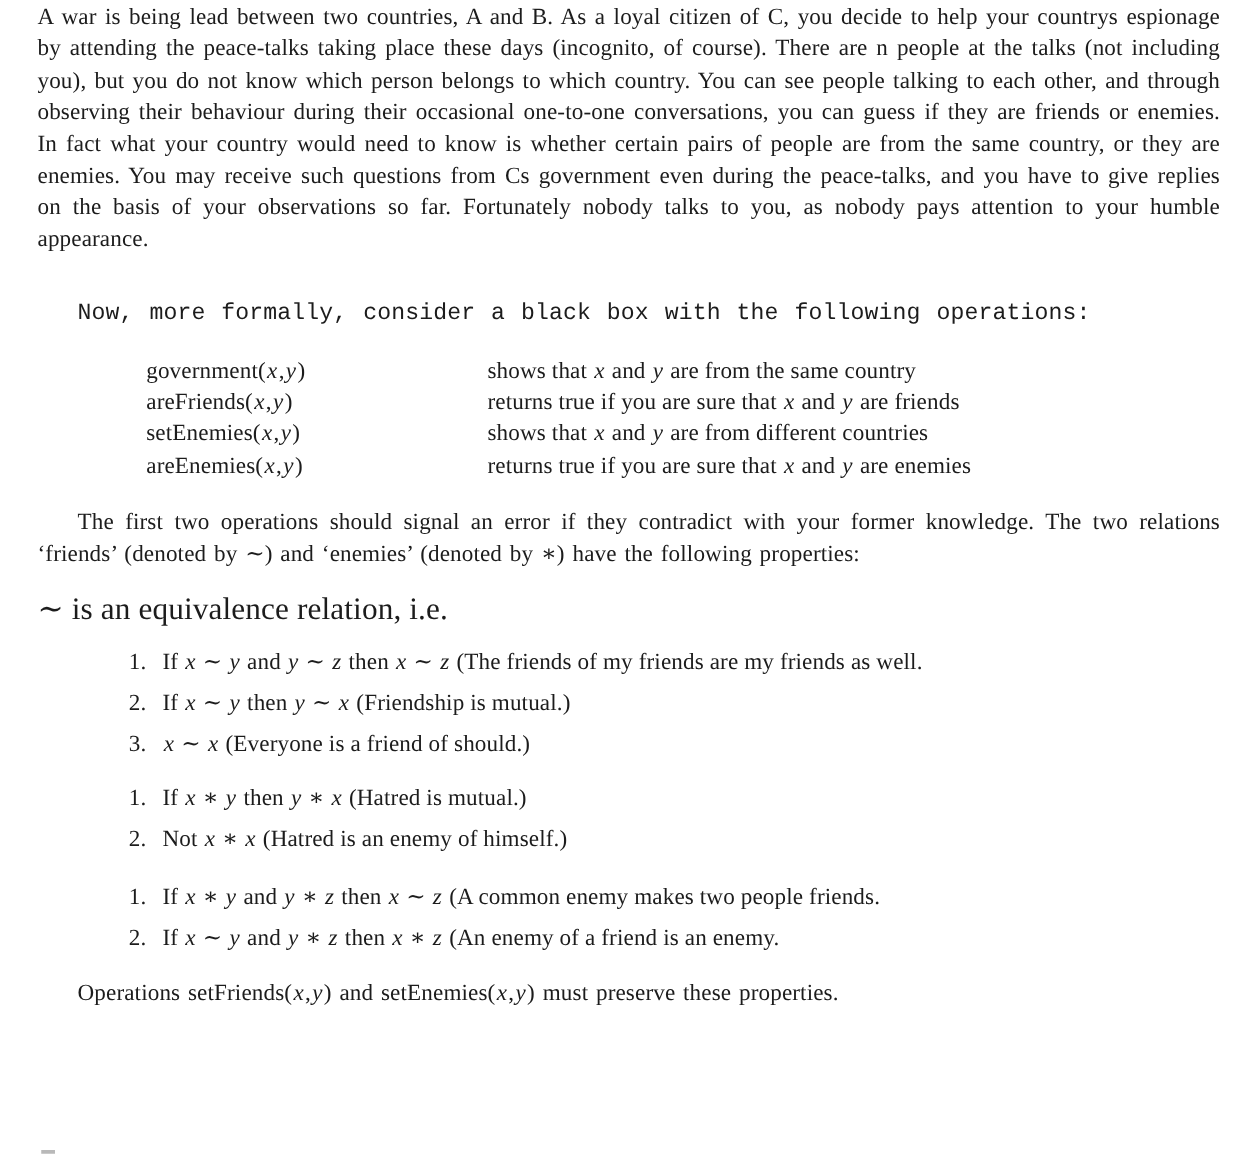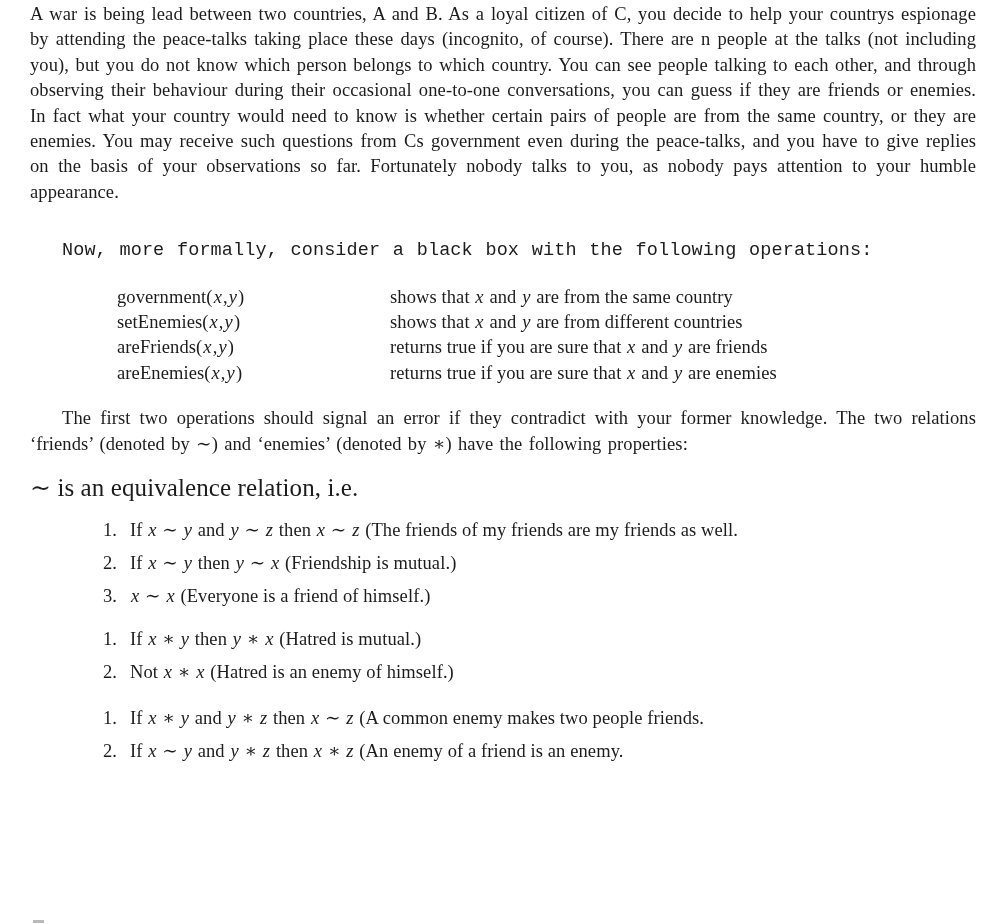--- a/index.html
+++ b/index.html
@@ -83,26 +83,26 @@
   <p class="para">A war is being lead between two countries, A and B. As a loyal citizen of C, you decide to help your countrys espionage by attending the peace-talks taking place these days (incognito, of course). There are n people at the talks (not including you), but you do not know which person belongs to which country. You can see people talking to each other, and through observing their behaviour during their occasional one-to-one conversations, you can guess if they are friends or enemies. In fact what your country would need to know is whether certain pairs of people are from the same country, or they are enemies. You may receive such questions from Cs government even during the peace-talks, and you have to give replies on the basis of your observations so far. Fortunately nobody talks to you, as nobody pays attention to your humble appearance.</p>
 
   <p class="para indent mt-formal">Now, more formally, consider a black box with the following operations:</p>
 
   <div class="ops">
     <div class="ops-row">
       <span class="ops-sig"><span>government(</span><span class="mi">x</span><span>,</span><span class="mi">y</span><span>)</span></span>
       <span class="ops-desc"><span>shows that </span><span class="mi">x</span><span> and </span><span class="mi">y</span><span> are from the same country</span></span>
     </div>
     <div class="ops-row">
+      <span class="ops-sig"><span>areFriends(</span><span class="mi">x</span><span>,</span><span class="mi">y</span><span>)</span></span>
+      <span class="ops-desc"><span>returns true if you are sure that </span><span class="mi">x</span><span> and </span><span class="mi">y</span><span> are friends</span></span>
+    </div>
+    <div class="ops-row">
       <span class="ops-sig"><span>setEnemies(</span><span class="mi">x</span><span>,</span><span class="mi">y</span><span>)</span></span>
       <span class="ops-desc"><span>shows that </span><span class="mi">x</span><span> and </span><span class="mi">y</span><span> are from different countries</span></span>
-    </div>
-    <div class="ops-row">
-      <span class="ops-sig"><span>areFriends(</span><span class="mi">x</span><span>,</span><span class="mi">y</span><span>)</span></span>
-      <span class="ops-desc"><span>returns true if you are sure that </span><span class="mi">x</span><span> and </span><span class="mi">y</span><span> are friends</span></span>
     </div>
     <div class="ops-row">
       <span class="ops-sig"><span>areEnemies(</span><span class="mi">x</span><span>,</span><span class="mi">y</span><span>)</span></span>
       <span class="ops-desc"><span>returns true if you are sure that </span><span class="mi">x</span><span> and </span><span class="mi">y</span><span> are enemies</span></span>
     </div>
   </div>
 
   <p class="para indent mt-props">The first two operations should signal an error if they contradict with your former knowledge. The two relations ‘friends’ (denoted by ∼) and ‘enemies’ (denoted by ∗) have the following properties:</p>
 
   <p class="heading">∼ is an equivalence relation, i.e.</p>
@@ -111,21 +111,21 @@
     <div class="li">
       <span class="num">1.</span>
       <span class="li-txt"><span>If </span><span class="mi">x</span><span> ∼ </span><span class="mi">y</span><span> and </span><span class="mi">y</span><span> ∼ </span><span class="mi">z</span><span> then </span><span class="mi">x</span><span> ∼ </span><span class="mi">z</span><span> (The friends of my friends are my friends as well.</span></span>
     </div>
     <div class="li">
       <span class="num">2.</span>
       <span class="li-txt"><span>If </span><span class="mi">x</span><span> ∼ </span><span class="mi">y</span><span> then </span><span class="mi">y</span><span> ∼ </span><span class="mi">x</span><span> (Friendship is mutual.)</span></span>
     </div>
     <div class="li">
       <span class="num">3.</span>
-      <span class="li-txt"><span class="mi">x</span><span> ∼ </span><span class="mi">x</span><span> (Everyone is a friend of himself.)</span></span>
+      <span class="li-txt"><span class="mi">x</span><span> ∼ </span><span class="mi">x</span><span> (Everyone is a friend of should.)</span></span>
     </div>
   </div>
 
 
   <div class="list">
     <div class="li">
       <span class="num">1.</span>
       <span class="li-txt"><span>If </span><span class="mi">x</span><span> ∗ </span><span class="mi">y</span><span> then </span><span class="mi">y</span><span> ∗ </span><span class="mi">x</span><span> (Hatred is mutual.)</span></span>
     </div>
     <div class="li">
@@ -139,16 +139,17 @@
     <div class="li">
       <span class="num">1.</span>
       <span class="li-txt"><span>If </span><span class="mi">x</span><span> ∗ </span><span class="mi">y</span><span> and </span><span class="mi">y</span><span> ∗ </span><span class="mi">z</span><span> then </span><span class="mi">x</span><span> ∼ </span><span class="mi">z</span><span> (A common enemy makes two people friends.</span></span>
     </div>
     <div class="li">
       <span class="num">2.</span>
       <span class="li-txt"><span>If </span><span class="mi">x</span><span> ∼ </span><span class="mi">y</span><span> and </span><span class="mi">y</span><span> ∗ </span><span class="mi">z</span><span> then </span><span class="mi">x</span><span> ∗ </span><span class="mi">z</span><span> (An enemy of a friend is an enemy.</span></span>
     </div>
   </div>
 
+  <p class="para indent mt-closing"><span>Operations setFriends(</span><span class="mi">x</span><span>,</span><span class="mi">y</span><span>) and setEnemies(</span><span class="mi">x</span><span>,</span><span class="mi">y</span><span>) must preserve these properties.</span></p>
 
 </div>
 
 <div class="cutoff"></div>
 
 </body></html>

